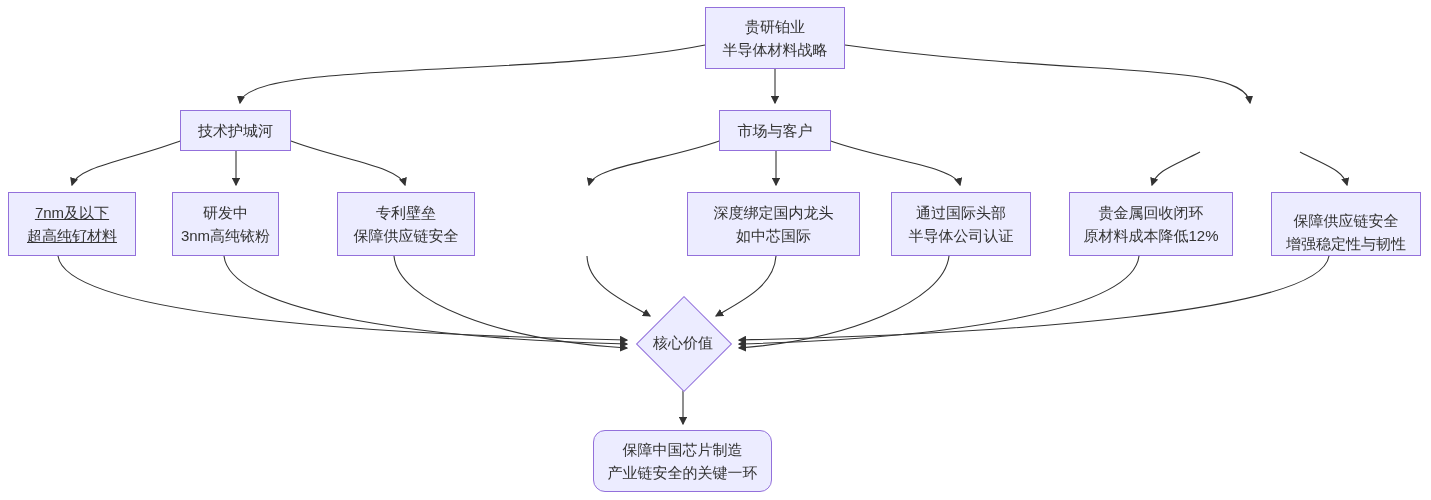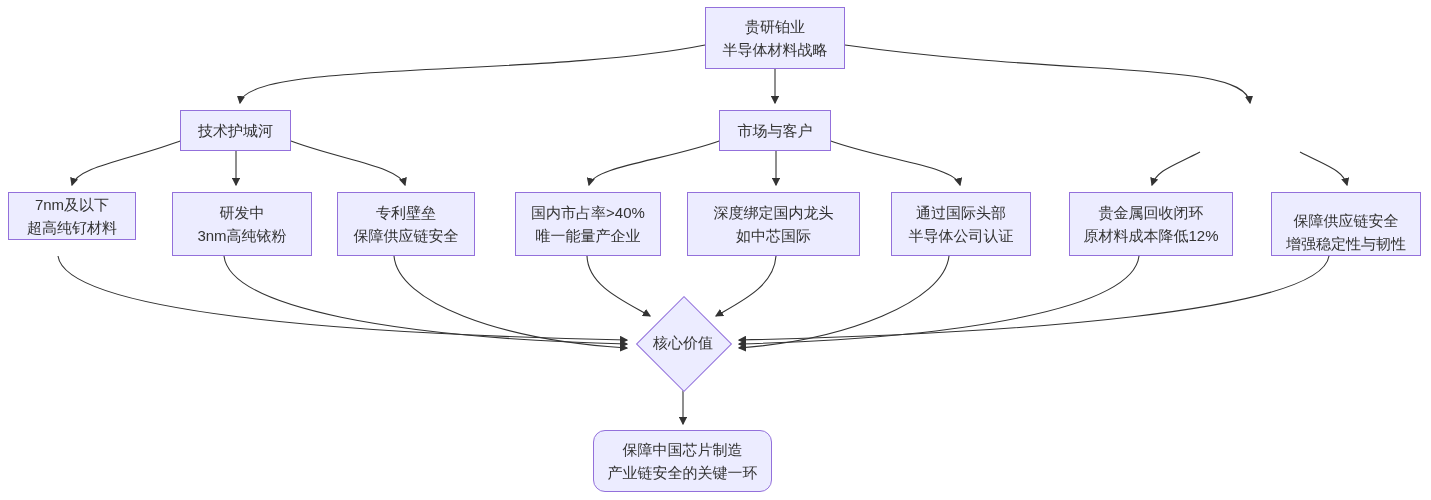--- a/index.html
+++ b/index.html
@@ -35,22 +35,22 @@
     align-items: center;
     justify-content: center;
     text-align: center;
     white-space: nowrap;
   }
   
   #n-root   { left: 705px;  top: 7px;   width: 140px; height: 62px; }
   #n-tech   { left: 180px;  top: 110px; width: 111px; height: 41px; }
   #n-market { left: 719px;  top: 110px; width: 112px; height: 41px; }
   #n-chain  { left: 1194px; top: 110px; width: 112px; height: 41px; }
-  #n-c1 { left: 8px;    top: 192px; width: 128px; height: 48px; }
-  #n-c2 { left: 172px;  top: 192px; width: 140px; height: 64px; }
+  #n-c1 { left: 8px;    top: 192px; width: 128px; height: 64px; text-decoration: underline; }
+  #n-c2 { left: 172px;  top: 192px; width: 107px; height: 64px; }
   #n-c3 { left: 337px;  top: 192px; width: 138px; height: 64px; }
   #n-c4 { left: 515px;  top: 192px; width: 146px; height: 64px; }
   #n-c5 { left: 687px;  top: 192px; width: 173px; height: 64px; }
   #n-c6 { left: 891px;  top: 192px; width: 140px; height: 64px; }
   #n-c7 { left: 1069px; top: 192px; width: 164px; height: 64px; }
   #n-c8 { left: 1271px; top: 192px; width: 150px; height: 64px; justify-content: flex-end; }
   #n-result { left: 593px; top: 430px; width: 179px; height: 62px; border-radius: 12px; }
   
   #n-decision {
     position: absolute;
@@ -126,24 +126,20 @@
     <span>超高纯钌材料</span>
   </div>
   <div class="node" id="n-c2">
     <span>研发中</span>
     <span>3nm高纯铱粉</span>
   </div>
   <div class="node" id="n-c3">
     <span>专利壁垒</span>
     <span>保障供应链安全</span>
   </div>
-  <div class="node" id="n-c4">
-    <span>国内市占率&gt;40%</span>
-    <span>唯一能量产企业</span>
-  </div>
   <div class="node" id="n-c5">
     <span>深度绑定国内龙头</span>
     <span>如中芯国际</span>
   </div>
   <div class="node" id="n-c6">
     <span>通过国际头部</span>
     <span>半导体公司认证</span>
   </div>
   <div class="node" id="n-c7">
     <span>贵金属回收闭环</span>

